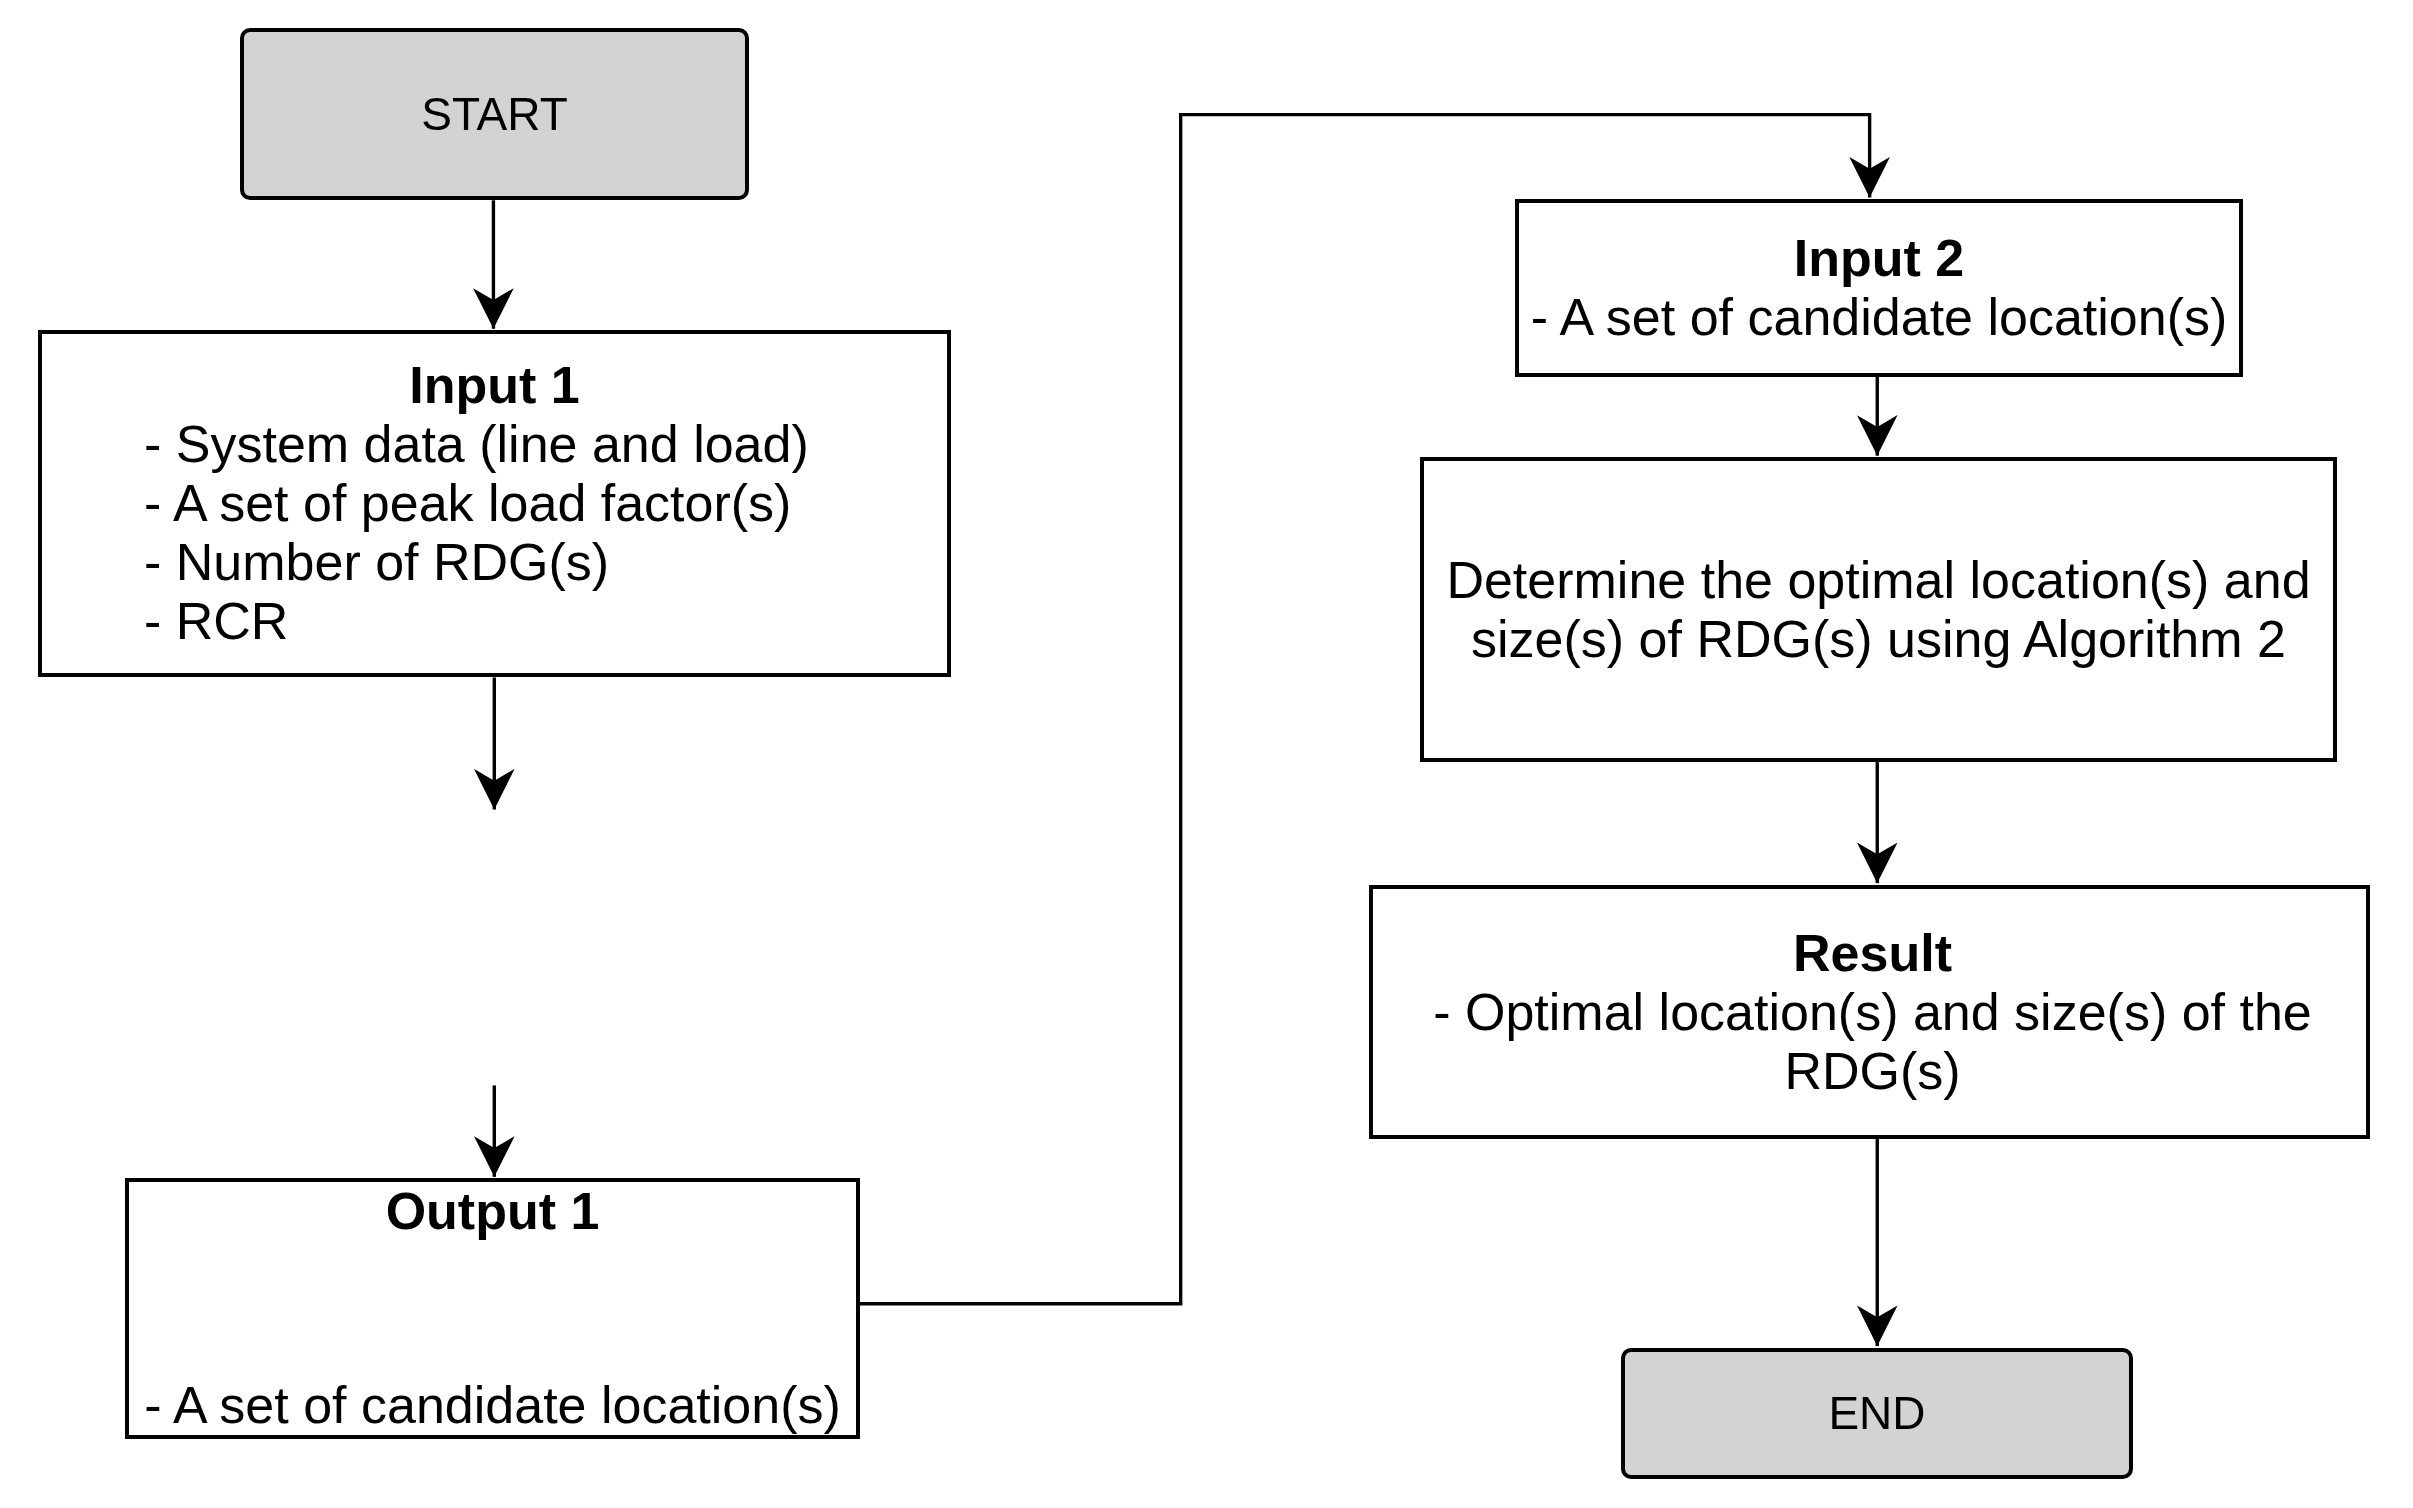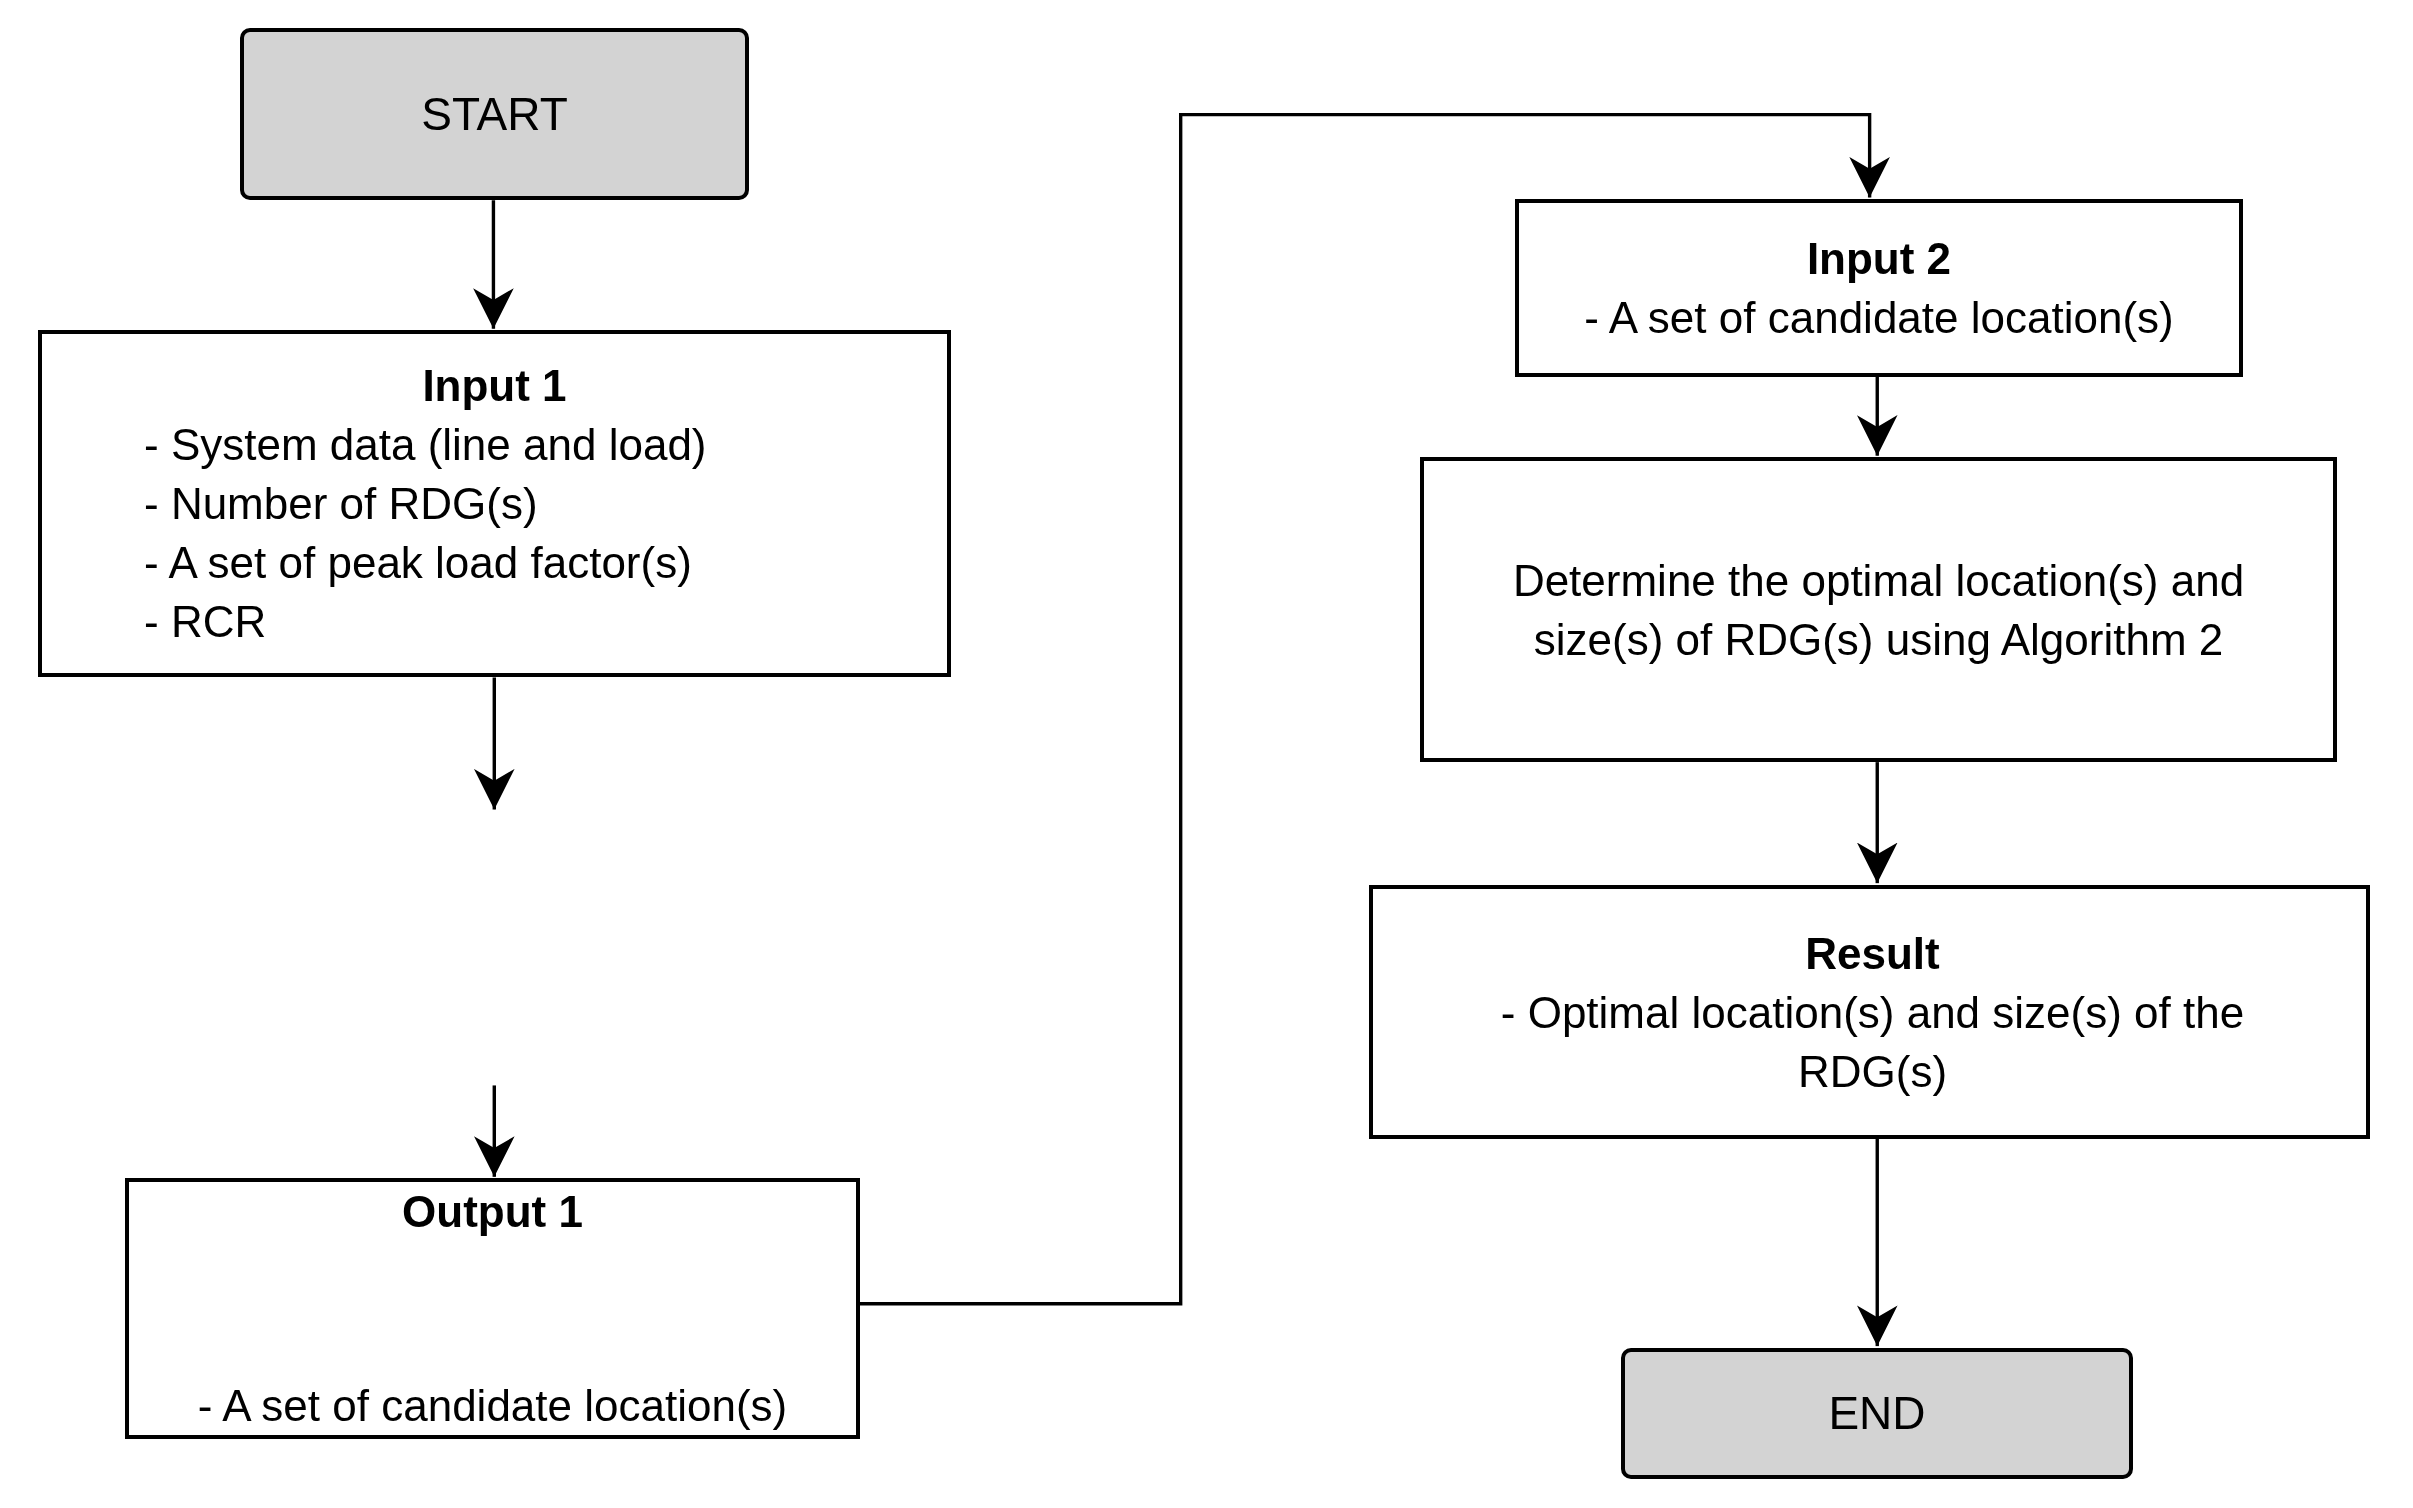--- a/index.html
+++ b/index.html
@@ -19,21 +19,21 @@
   }
   .node {
     position: absolute;
     box-sizing: border-box;
     border: 4.2px solid var(--stroke, #000000);
     background: var(--process-fill, #ffffff);
     display: flex;
     flex-direction: column;
     align-items: center;
     justify-content: center;
-    font-size: 44px;
+    font-size: 52px;
     line-height: 59px;
     text-align: center;
     z-index: 1;
   }
   .terminator {
     background: var(--terminator-fill, #d3d3d3);
     border-radius: 10px;
     font-size: 46px;
   }
   .node-title { font-weight: bold; }
@@ -79,22 +79,22 @@
   </svg>
 
   <div class="node terminator" id="n-start">
     <span>START</span>
   </div>
 
   <div class="node" id="n-input1">
     <div class="node-title">Input 1</div>
     <div class="bullets-left">
       <div>- System data (line and load)</div>
+      <div>- A set of peak load factor(s)</div>
       <div>- Number of RDG(s)</div>
-      <div>- A set of peak load factor(s)</div>
       <div>- RCR</div>
     </div>
   </div>
 
 
   <div class="node" id="n-output1">
     <div class="node-title">Output 1</div>
     <div>- A set of candidate location(s)</div>
   </div>
 

